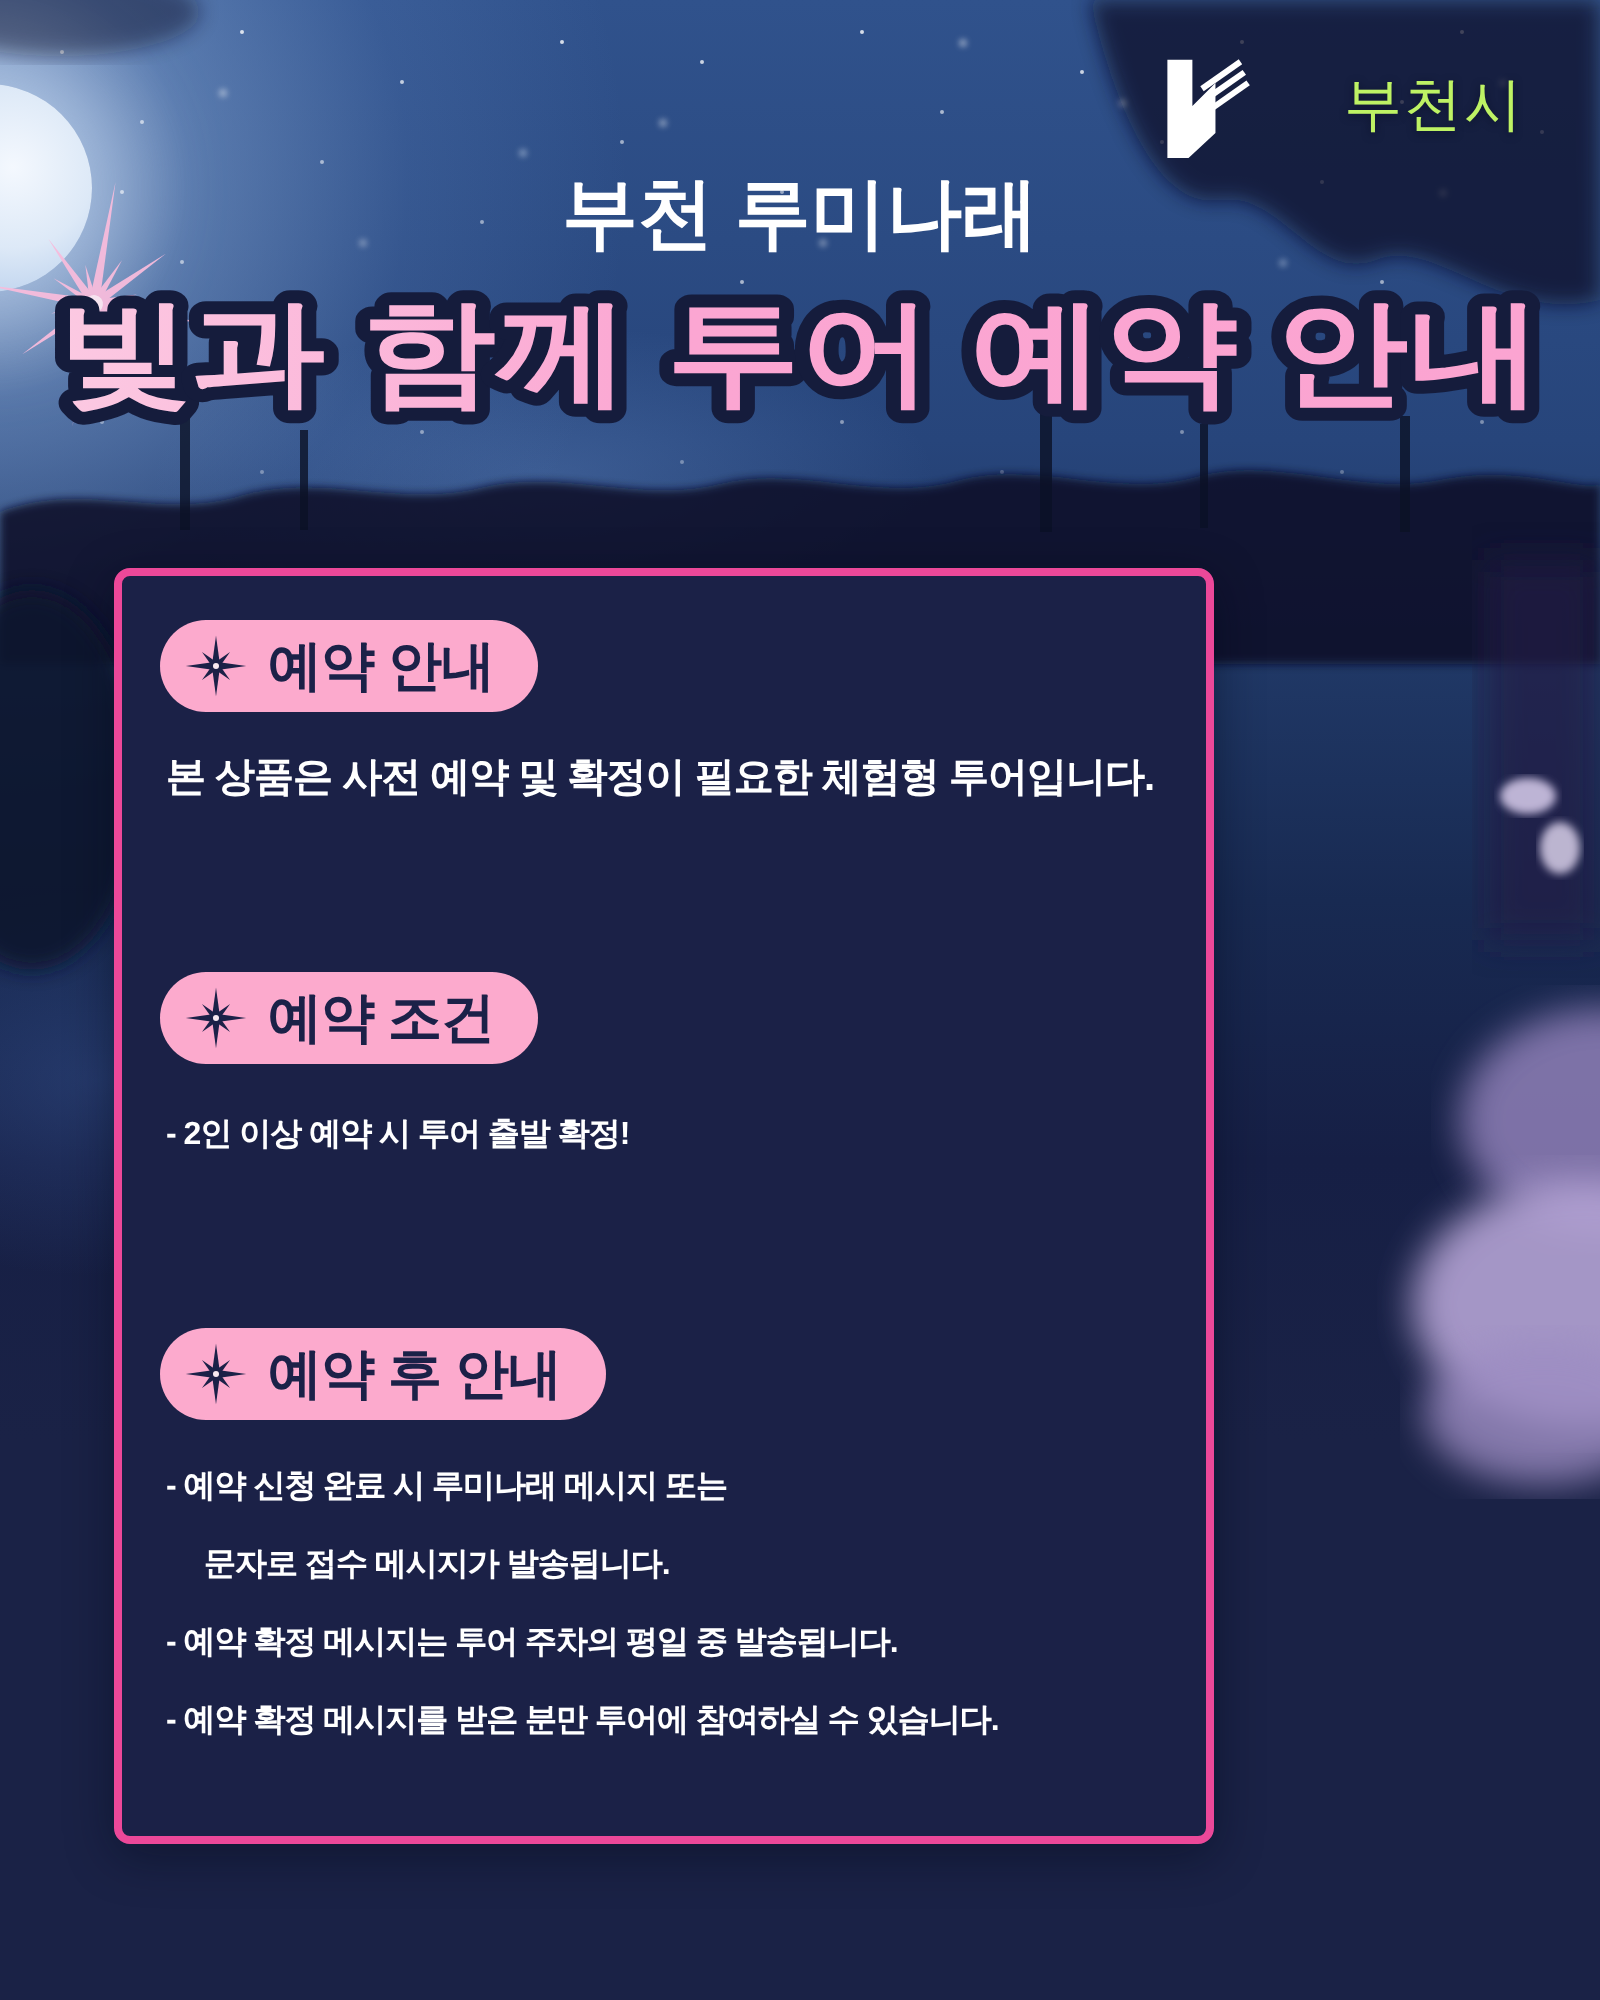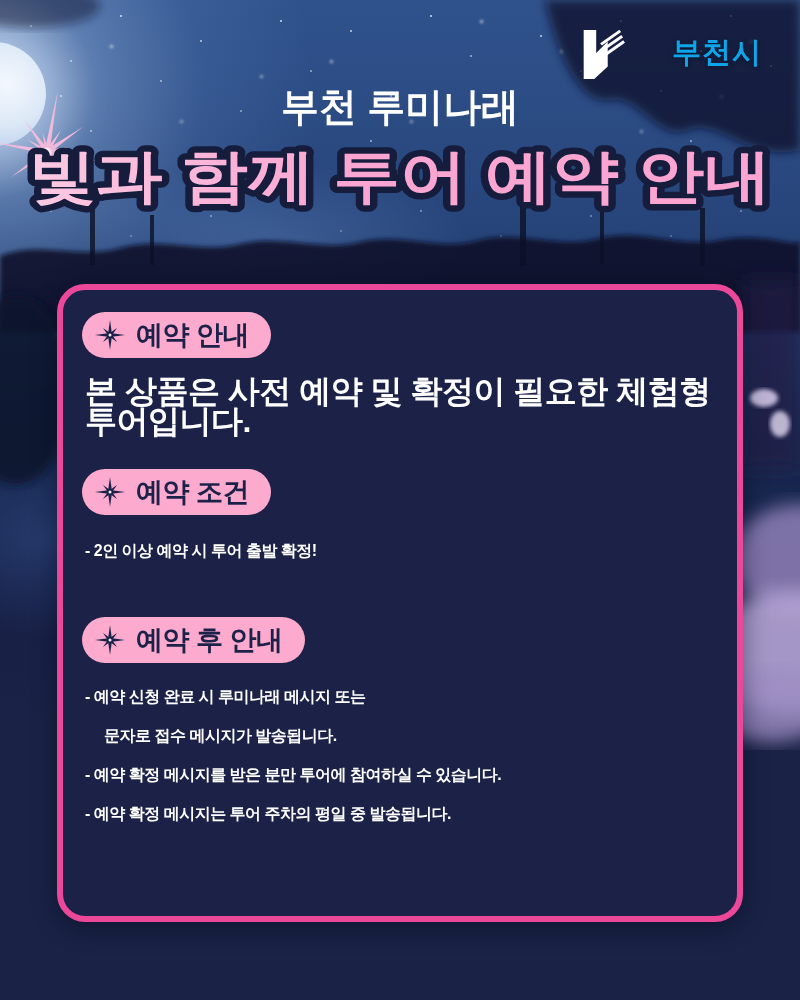--- a/index.html
+++ b/index.html
@@ -55,43 +55,43 @@
       180px 120px 3px 0 rgba(255,255,255,.6), 330px 60px 3px 0 rgba(255,255,255,.75),
       480px 20px 3px 0 rgba(255,255,255,.8), 750px 40px 3px 0 rgba(255,255,255,.7);
   }
   .scenery{position:absolute;left:0;top:0;}
   
   .starburst{position:absolute;left:-23px;top:82px;}
   
   .logo{
     position:absolute;top:26px;right:38px;display:flex;align-items:center;gap:10px;
   }
-  .logo-text{color:#0ea5e9;font-size:29px;font-weight:700;letter-spacing:1px;
+  .logo-text{color:#bef264;font-size:29px;font-weight:400;letter-spacing:1px;
     text-shadow:0 1px 4px rgba(8,12,32,.6);margin-left:36px;}
   
   .subtitle-svg{position:absolute;left:0;top:78px;}
   .title-svg{position:absolute;left:0;top:126px;}
   
   .card{
-    position:absolute;left:57px;top:284px;width:686px;height:638px;box-sizing:border-box;
-    background:#1b2147;border:6px solid #ec4899;border-radius:28px;
+    position:absolute;left:57px;top:284px;width:550px;height:638px;box-sizing:border-box;
+    background:#1b2147;border:4px solid #ec4899;border-radius:8px;
     padding:22px 24px 0 19px;
     box-shadow:0 6px 24px rgba(5,8,24,.45);
   }
   .badge{
     display:inline-flex;align-items:center;gap:9px;height:46px;box-sizing:border-box;
     background:#fcaacd;border-radius:25px;padding:0 22px 0 11px;
     color:#1b2148;font-size:27px;font-weight:800;letter-spacing:-0.5px;white-space:nowrap;
   }
   .badge .spark{flex:0 0 auto;}
   .body-text{
-    margin:18px 0 0 3px;color:#ffffff;font-size:32px;font-weight:700;letter-spacing:-0.5px;line-height:30px;
-  }
-  .sec2{margin-top:33px;}
-  .sec3{margin-top:46px;}
+    margin:18px 0 0 3px;color:#ffffff;font-size:20px;font-weight:700;letter-spacing:-0.5px;line-height:30px;
+  }
+  .sec2{margin-top:82px;}
+  .sec3{margin-top:76px;}
   .info-list{list-style:none;margin:15px 0 0 3px;padding:0;color:#ffffff;
     font-size:16px;font-weight:700;letter-spacing:-0.5px;}
   .info-list li{line-height:41px;white-space:nowrap;}
   .info-list2{margin-top:14px;}
   .info-list2 li{line-height:39px;}
   .info-list li.cont{padding-left:19px;}
 </style>
 </head>
 <body>
 
@@ -233,19 +233,19 @@
               <polygon points="-10.5,0 0,1.8 10.5,0 0,-1.8"></polygon>
             </g>
           </g>
           <circle cx="0" cy="0" r="1.6" fill="#f6e9f1"></circle>
         </svg>
         <span class="badge-label">예약 후 안내</span>
       </div>
       <ul class="info-list info-list2">
         <li>- 예약 신청 완료 시 루미나래 메시지 또는</li>
         <li class="cont">문자로 접수 메시지가 발송됩니다.</li>
+        <li>- 예약 확정 메시지는 투어 주차의 평일 중 발송됩니다.</li>
         <li>- 예약 확정 메시지를 받은 분만 투어에 참여하실 수 있습니다.</li>
-        <li>- 예약 확정 메시지는 투어 주차의 평일 중 발송됩니다.</li>
       </ul>
     </section>
 
   </div>
 </div>
 
 </body></html>

